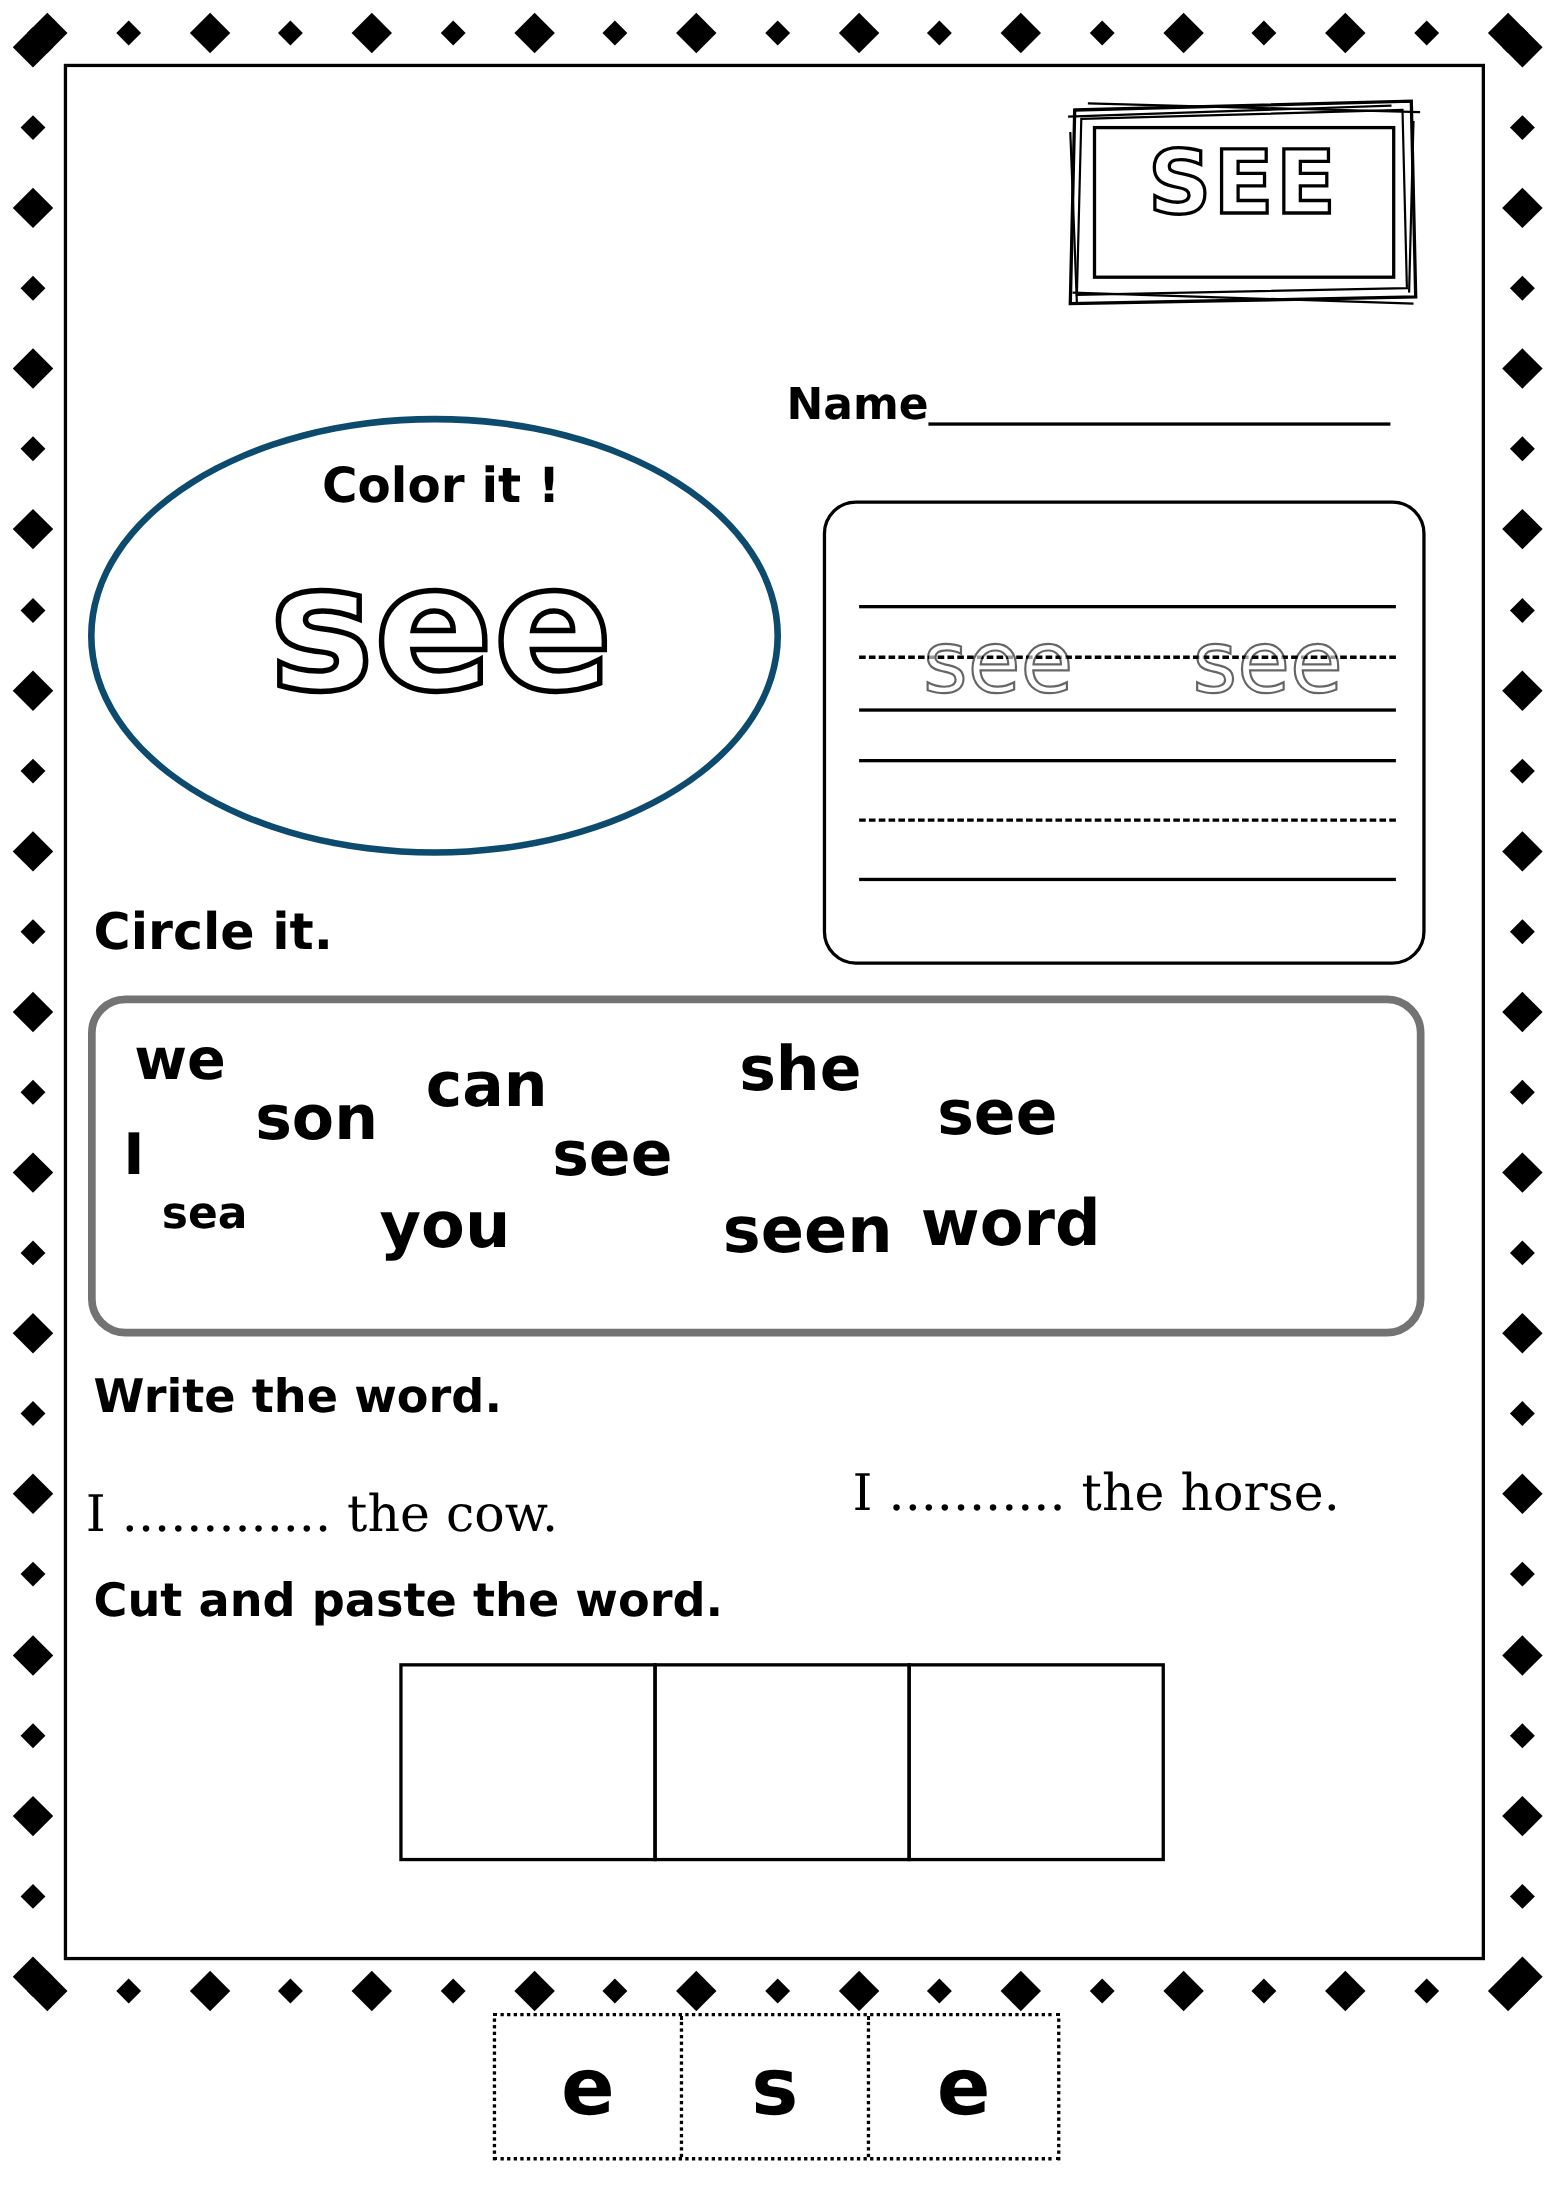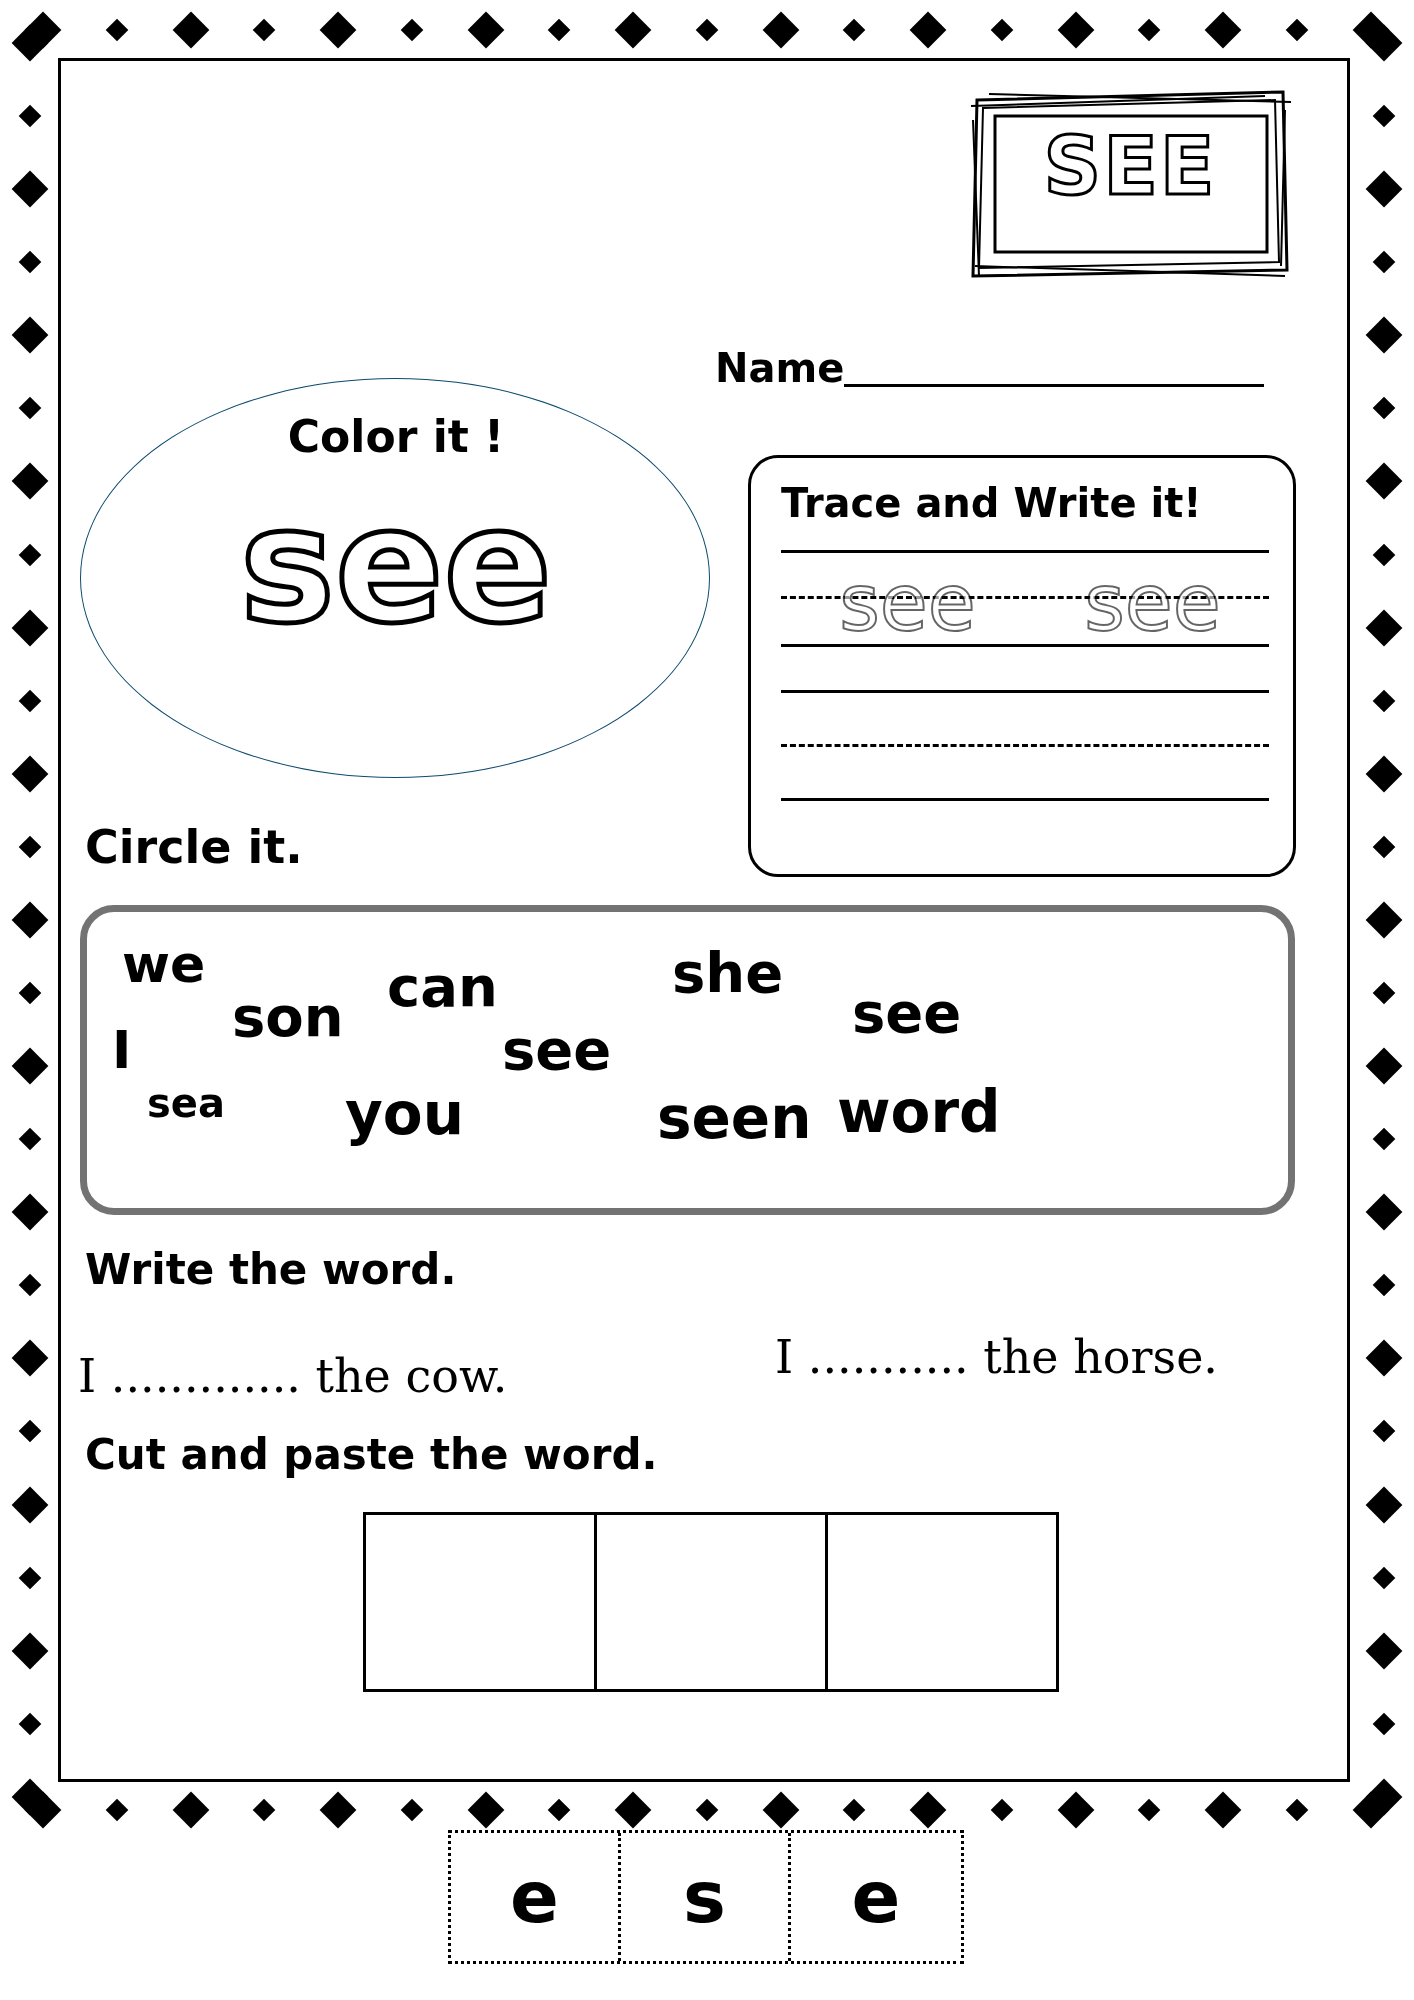--- a/index.html
+++ b/index.html
@@ -112,21 +112,21 @@
     height: 34px;
   }
 
   
   .color-oval {
     position: absolute;
     left: 80px;
     top: 378px;
     width: 630px;
     height: 400px;
-    border: 1px solid #0c4a6e;
+    border: 6px solid #0c4a6e;
     border-radius: 50%;
     box-sizing: border-box;
   }
   .color-oval .co-title {
     position: absolute;
     left: 0; top: 32px;
     width: 630px;
     text-align: center;
     font-size: 44px;
     font-weight: 700;
@@ -397,21 +397,20 @@
   <span class="name-label">Name</span>
   <span class="name-line"></span>
 </div>
 
 <div class="color-oval">
   <div class="co-title">Color it !</div>
   <div class="co-word">see</div>
 </div>
 
 <div class="trace-box">
-  <div class="trace-title">Trace and Write it!</div>
   <div class="rule" style="top:92px"></div>
   <div class="rule dash" style="top:138px"></div>
   <div class="rule" style="top:186px"></div>
   <div class="trace-word" style="top:100px">
     <span>see</span>
     <span>see</span>
   </div>
   <div class="rule" style="top:232px"></div>
   <div class="rule dash" style="top:286px"></div>
   <div class="rule" style="top:340px"></div>

